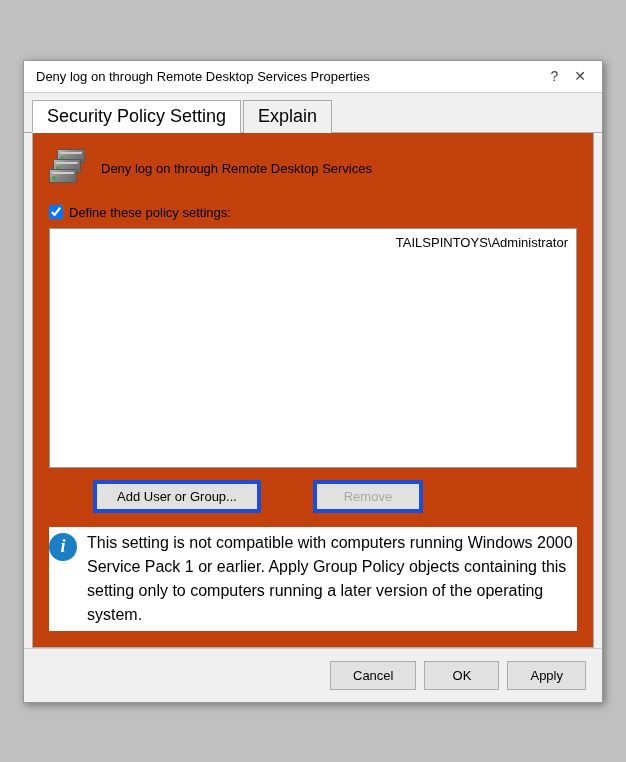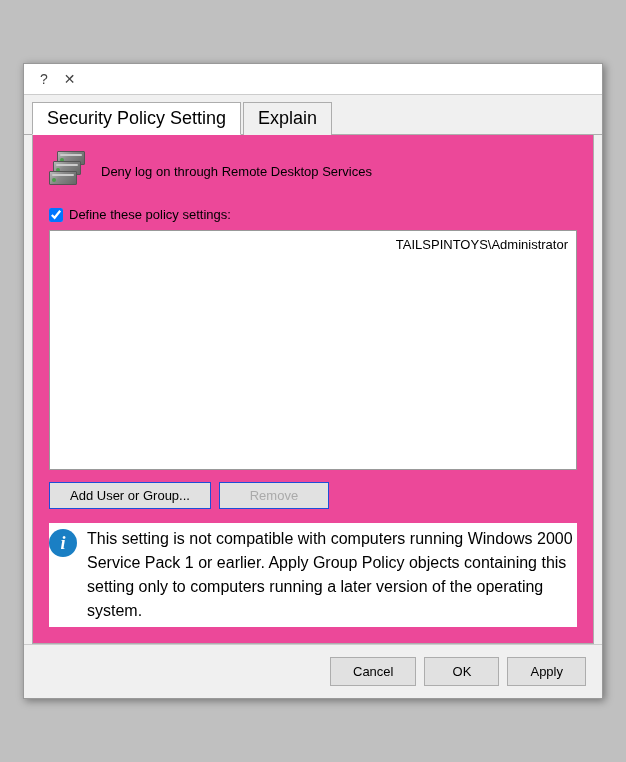--- a/index.html
+++ b/index.html
@@ -76,21 +76,21 @@
       bottom: -1px;
     }
 
     .tab.active {
       background: #fff;
       border-bottom: 1px solid #fff;
       z-index: 1;
     }
 
     .content {
-      background: #ec4899;
+      background: #c2410c;
       padding: 16px;
       border: 1px solid #adadad;
       border-top: none;
       margin: 0 8px;
     }
 
     .icon-title-row {
       display: flex;
       align-items: center;
       gap: 12px;
@@ -133,24 +133,25 @@
 
     .button-row {
       display: flex;
       gap: 8px;
       margin-bottom: 14px;
     }
 
     .btn {
       padding: 5px 20px;
       font-size: 13px;
-      border: 1px solid #1d4ed8;
+      border: 4px solid #1d4ed8;
       background: #e1e1e1;
       cursor: pointer;
       min-width: 110px;
+      margin-left: 44px;
     }
 
     .btn:disabled {
       color: #aaa;
       cursor: default;
     }
 
     .btn.primary {
       background: #e1e1e1;
     }
@@ -246,20 +247,21 @@
     .sb1 { top: 0; left: 8px; }
     .sb2 { top: 10px; left: 4px; }
     .sb3 { top: 20px; left: 0; }
   </style>
 </head>
 <body>
 
 <div class="window">
 
   <div class="title-bar">
+    <span class="title-bar-text">Deny log on through Remote Desktop Services Properties</span>
     <div class="title-bar-controls">
       <button class="title-bar-btn">?</button>
       <button class="title-bar-btn">✕</button>
     </div>
   </div>
 
   <div class="tab-bar">
     <div class="tab active">
       <span>Security Policy Setting</span>
     </div>

